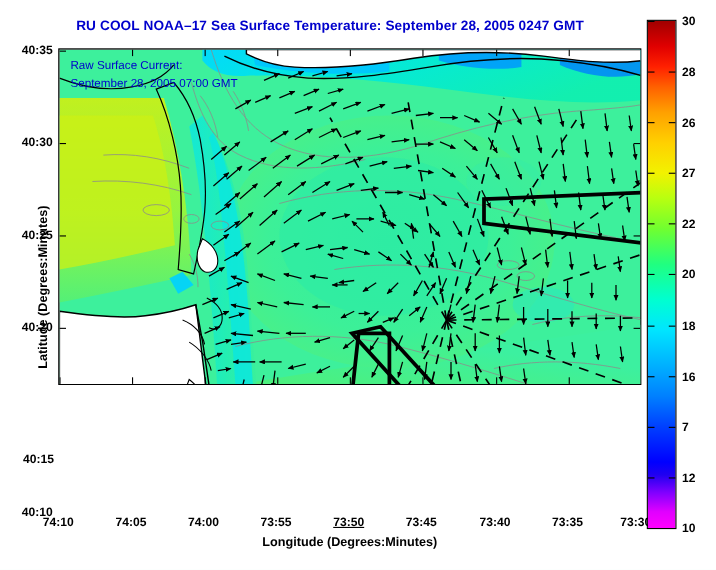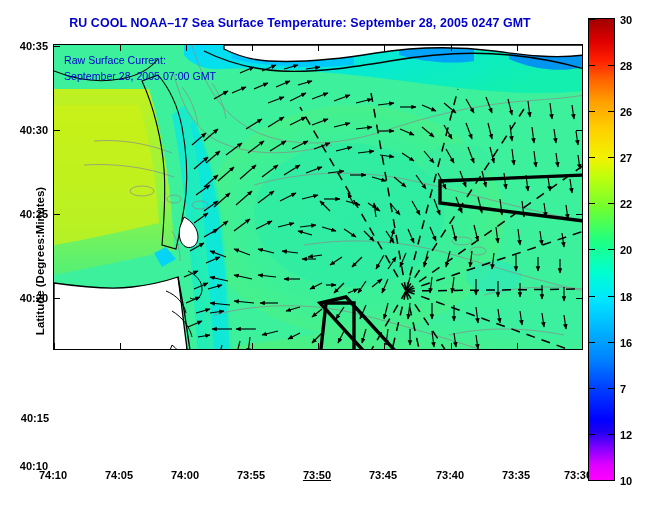--- a/index.html
+++ b/index.html
@@ -528,20 +528,21 @@
   <div class="xlab" style="left:516px;">73:35</div>
   <div class="xlab" style="left:578px;">73:30</div>
 
   <div class="ylab" style="top:466px;left:4px;width:44px;right:auto;">40:10</div>
   <div class="ylab" style="top:382px;left:5px;width:44px;right:auto;margin-top:36px;">40:15</div>
   <div class="ylab" style="top:298px;left:4px;width:44px;right:auto;">40:20</div>
   <div class="ylab" style="top:214px;left:4px;width:44px;right:auto;">40:25</div>
   <div class="ylab" style="top:130px;left:4px;width:44px;right:auto;">40:30</div>
   <div class="ylab" style="top:46px;left:4px;width:44px;right:auto;">40:35</div>
 
+  <div id="xaxistitle">Longitude (Degrees:Minutes)</div>
   <div id="yaxistitle">Latitude (Degrees:Minutes)</div>
 
   <div id="cbar">
     <div class="cbtick" style="top:0px;"></div>
     <div class="cbtick" style="top:46px;"></div>
     <div class="cbtick" style="top:92px;"></div>
     <div class="cbtick" style="top:138px;"></div>
     <div class="cbtick" style="top:184px;"></div>
     <div class="cbtick" style="top:230px;"></div>
     <div class="cbtick" style="top:277px;"></div>

